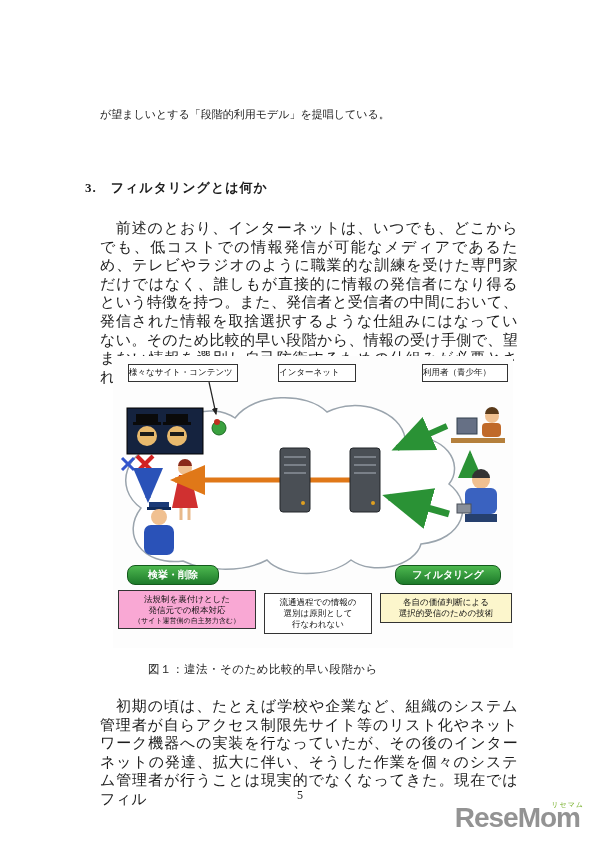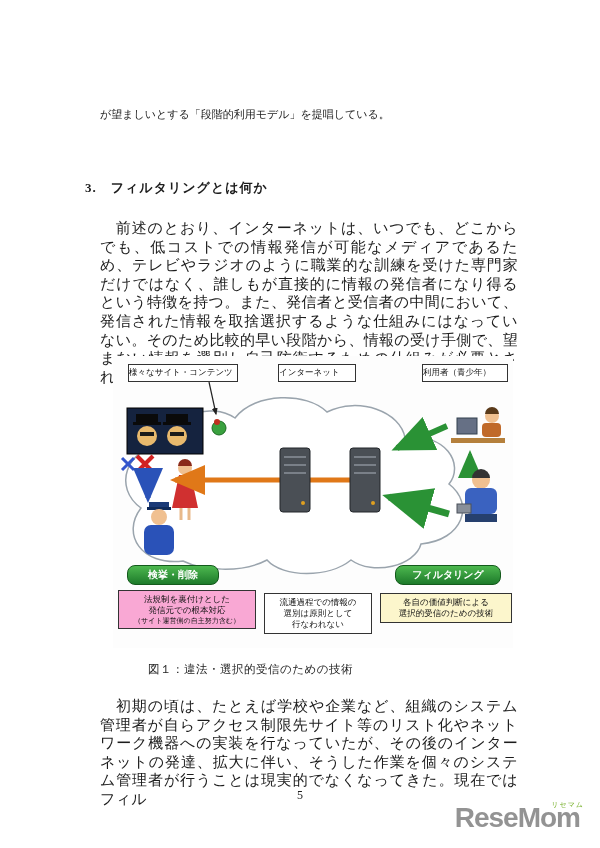--- a/index.html
+++ b/index.html
@@ -164,21 +164,21 @@
       <div>流通過程での情報の</div>
       <div>選別は原則として</div>
       <div>行なわれない</div>
     </div>
     <div class="fig-box br">
       <div>各自の価値判断による</div>
       <div>選択的受信のための技術</div>
     </div>
   </div>
 
-  <p class="fig-caption">図１：違法・選択的受信のための技術</p>
+  <p class="fig-caption">図１：違法・そのため比較的早い段階から</p>
 
   <p class="body-para para2">　初期の頃は、たとえば学校や企業など、組織のシステム管理者が自らアクセス制限先サイト等のリスト化やネットワーク機器への実装を行なっていたが、その後のインターネットの発達、拡大に伴い、そうした作業を個々のシステム管理者が行うことは現実的でなくなってきた。現在ではフィル</p>
 
   <div class="page-number">5</div>
 
   <div class="logo">
     <span class="logo-main">ReseMom</span>
     <span class="logo-sub">リセマム</span>
   </div>
 

